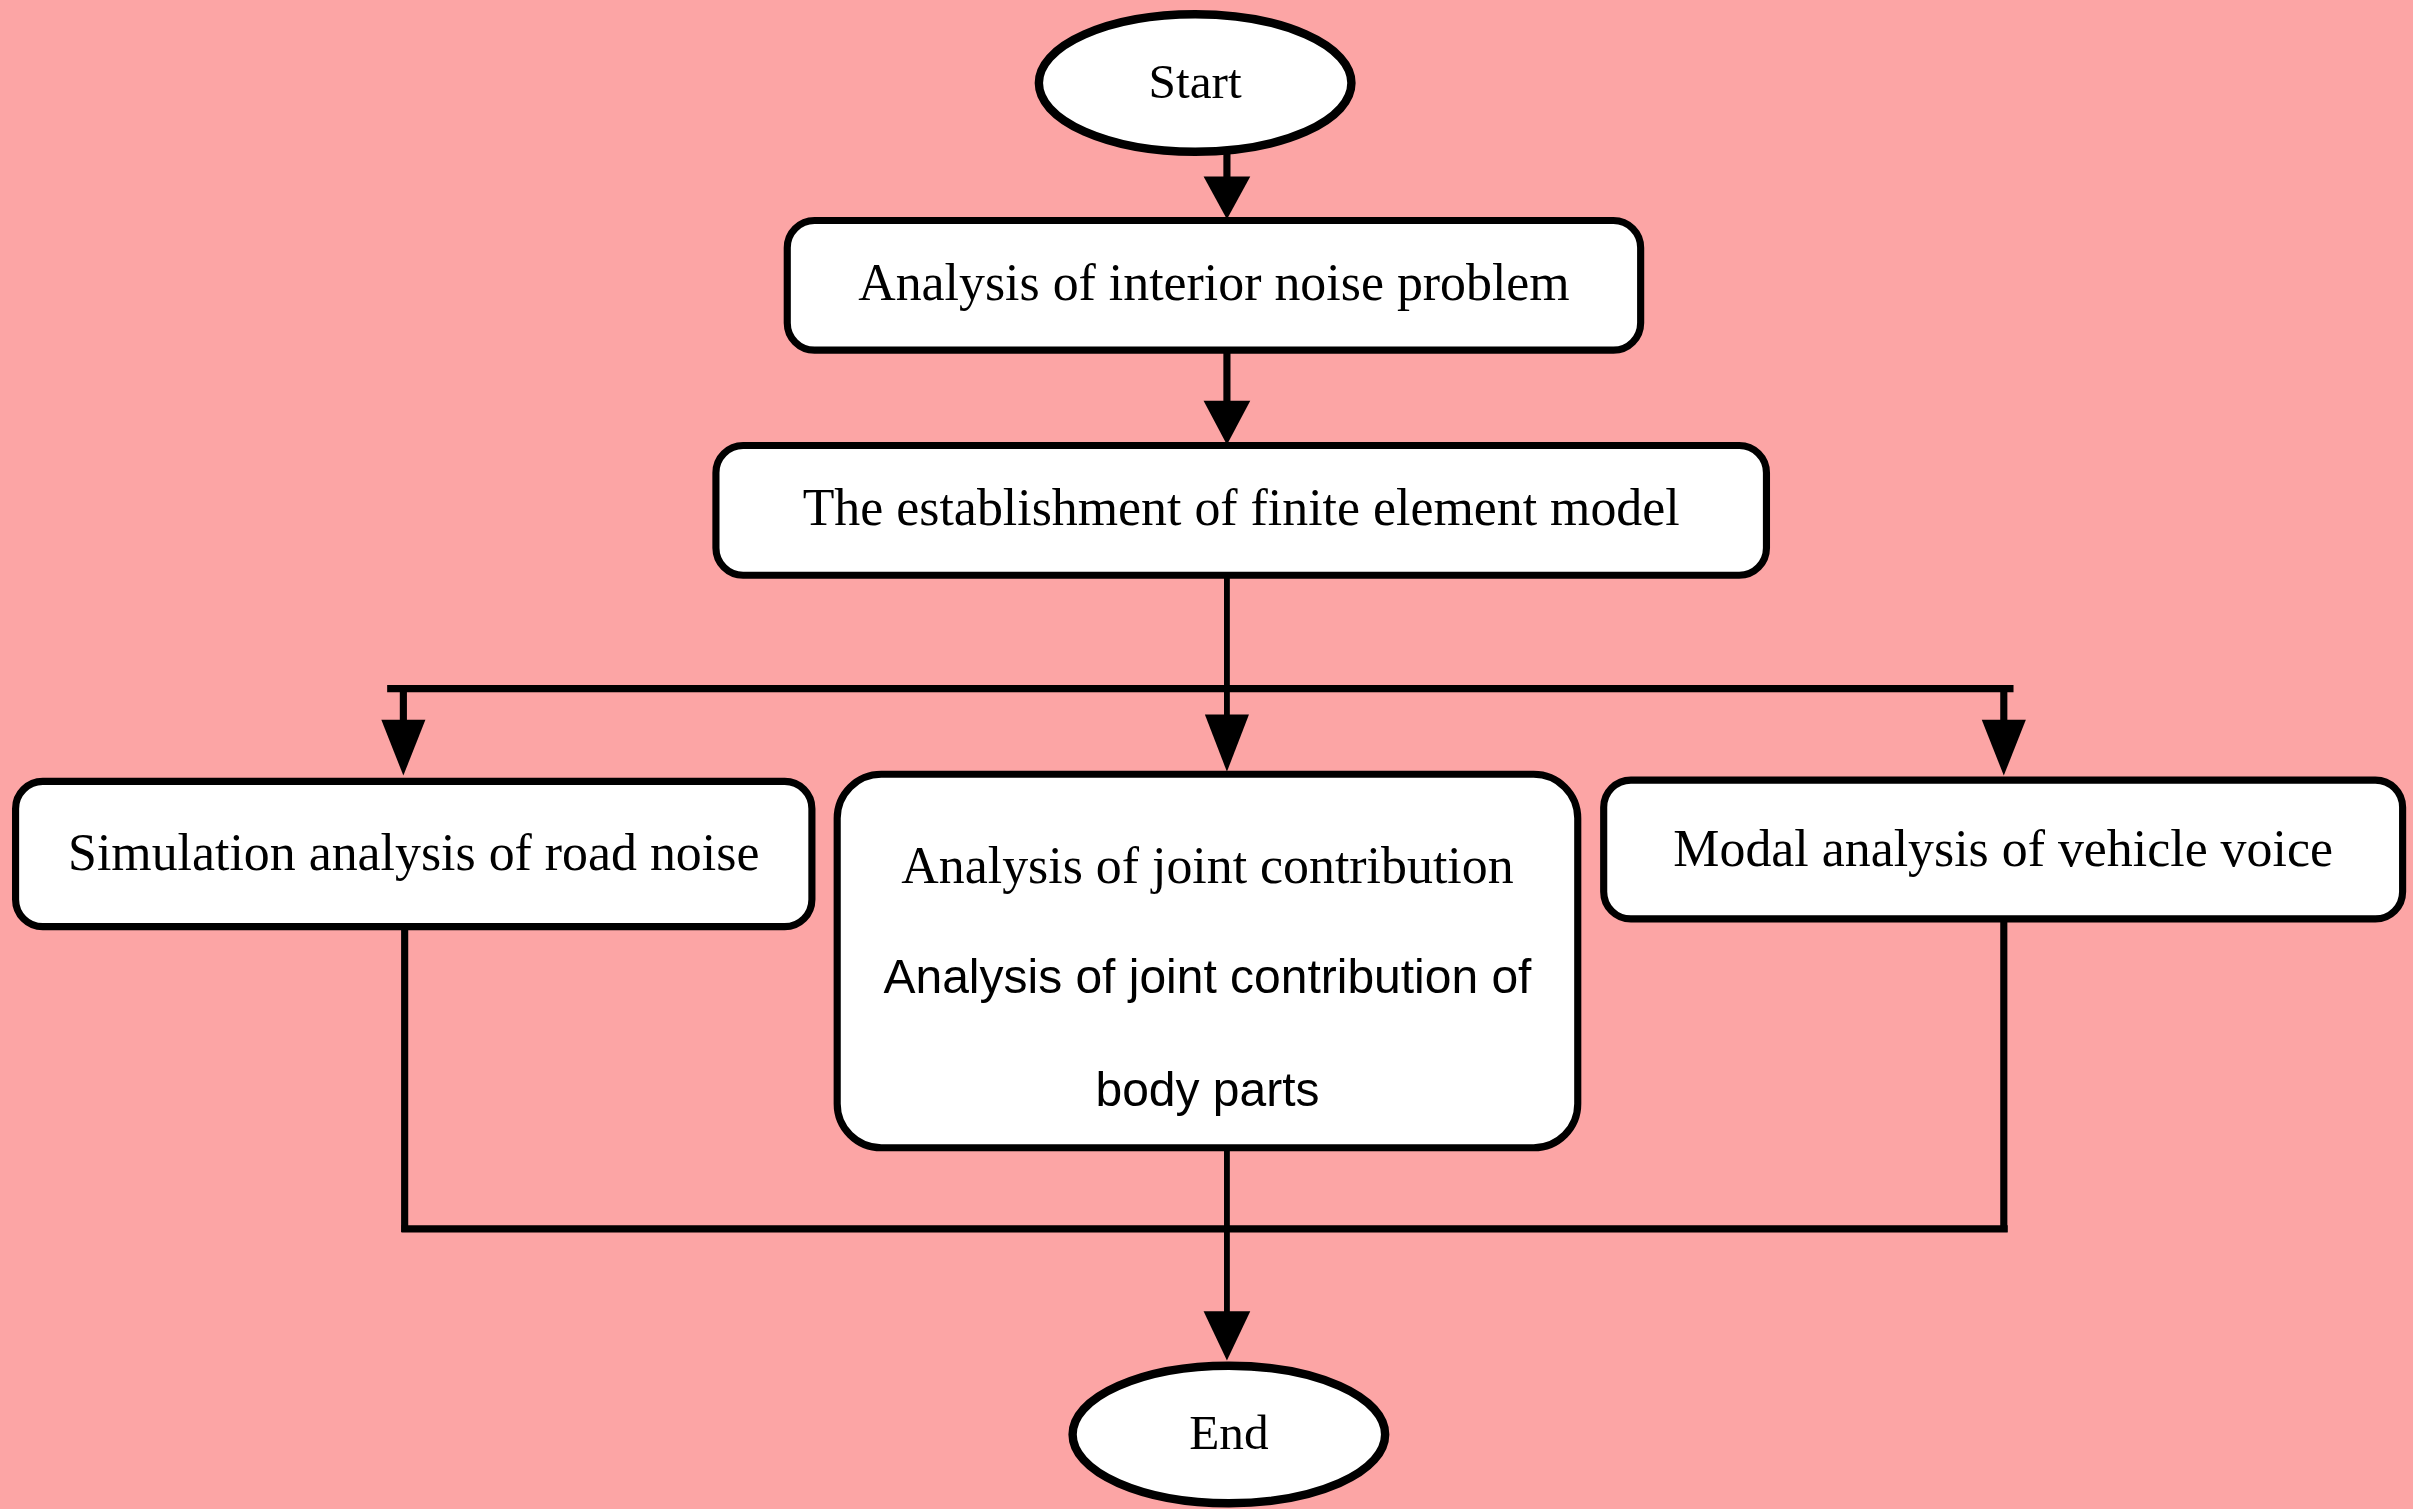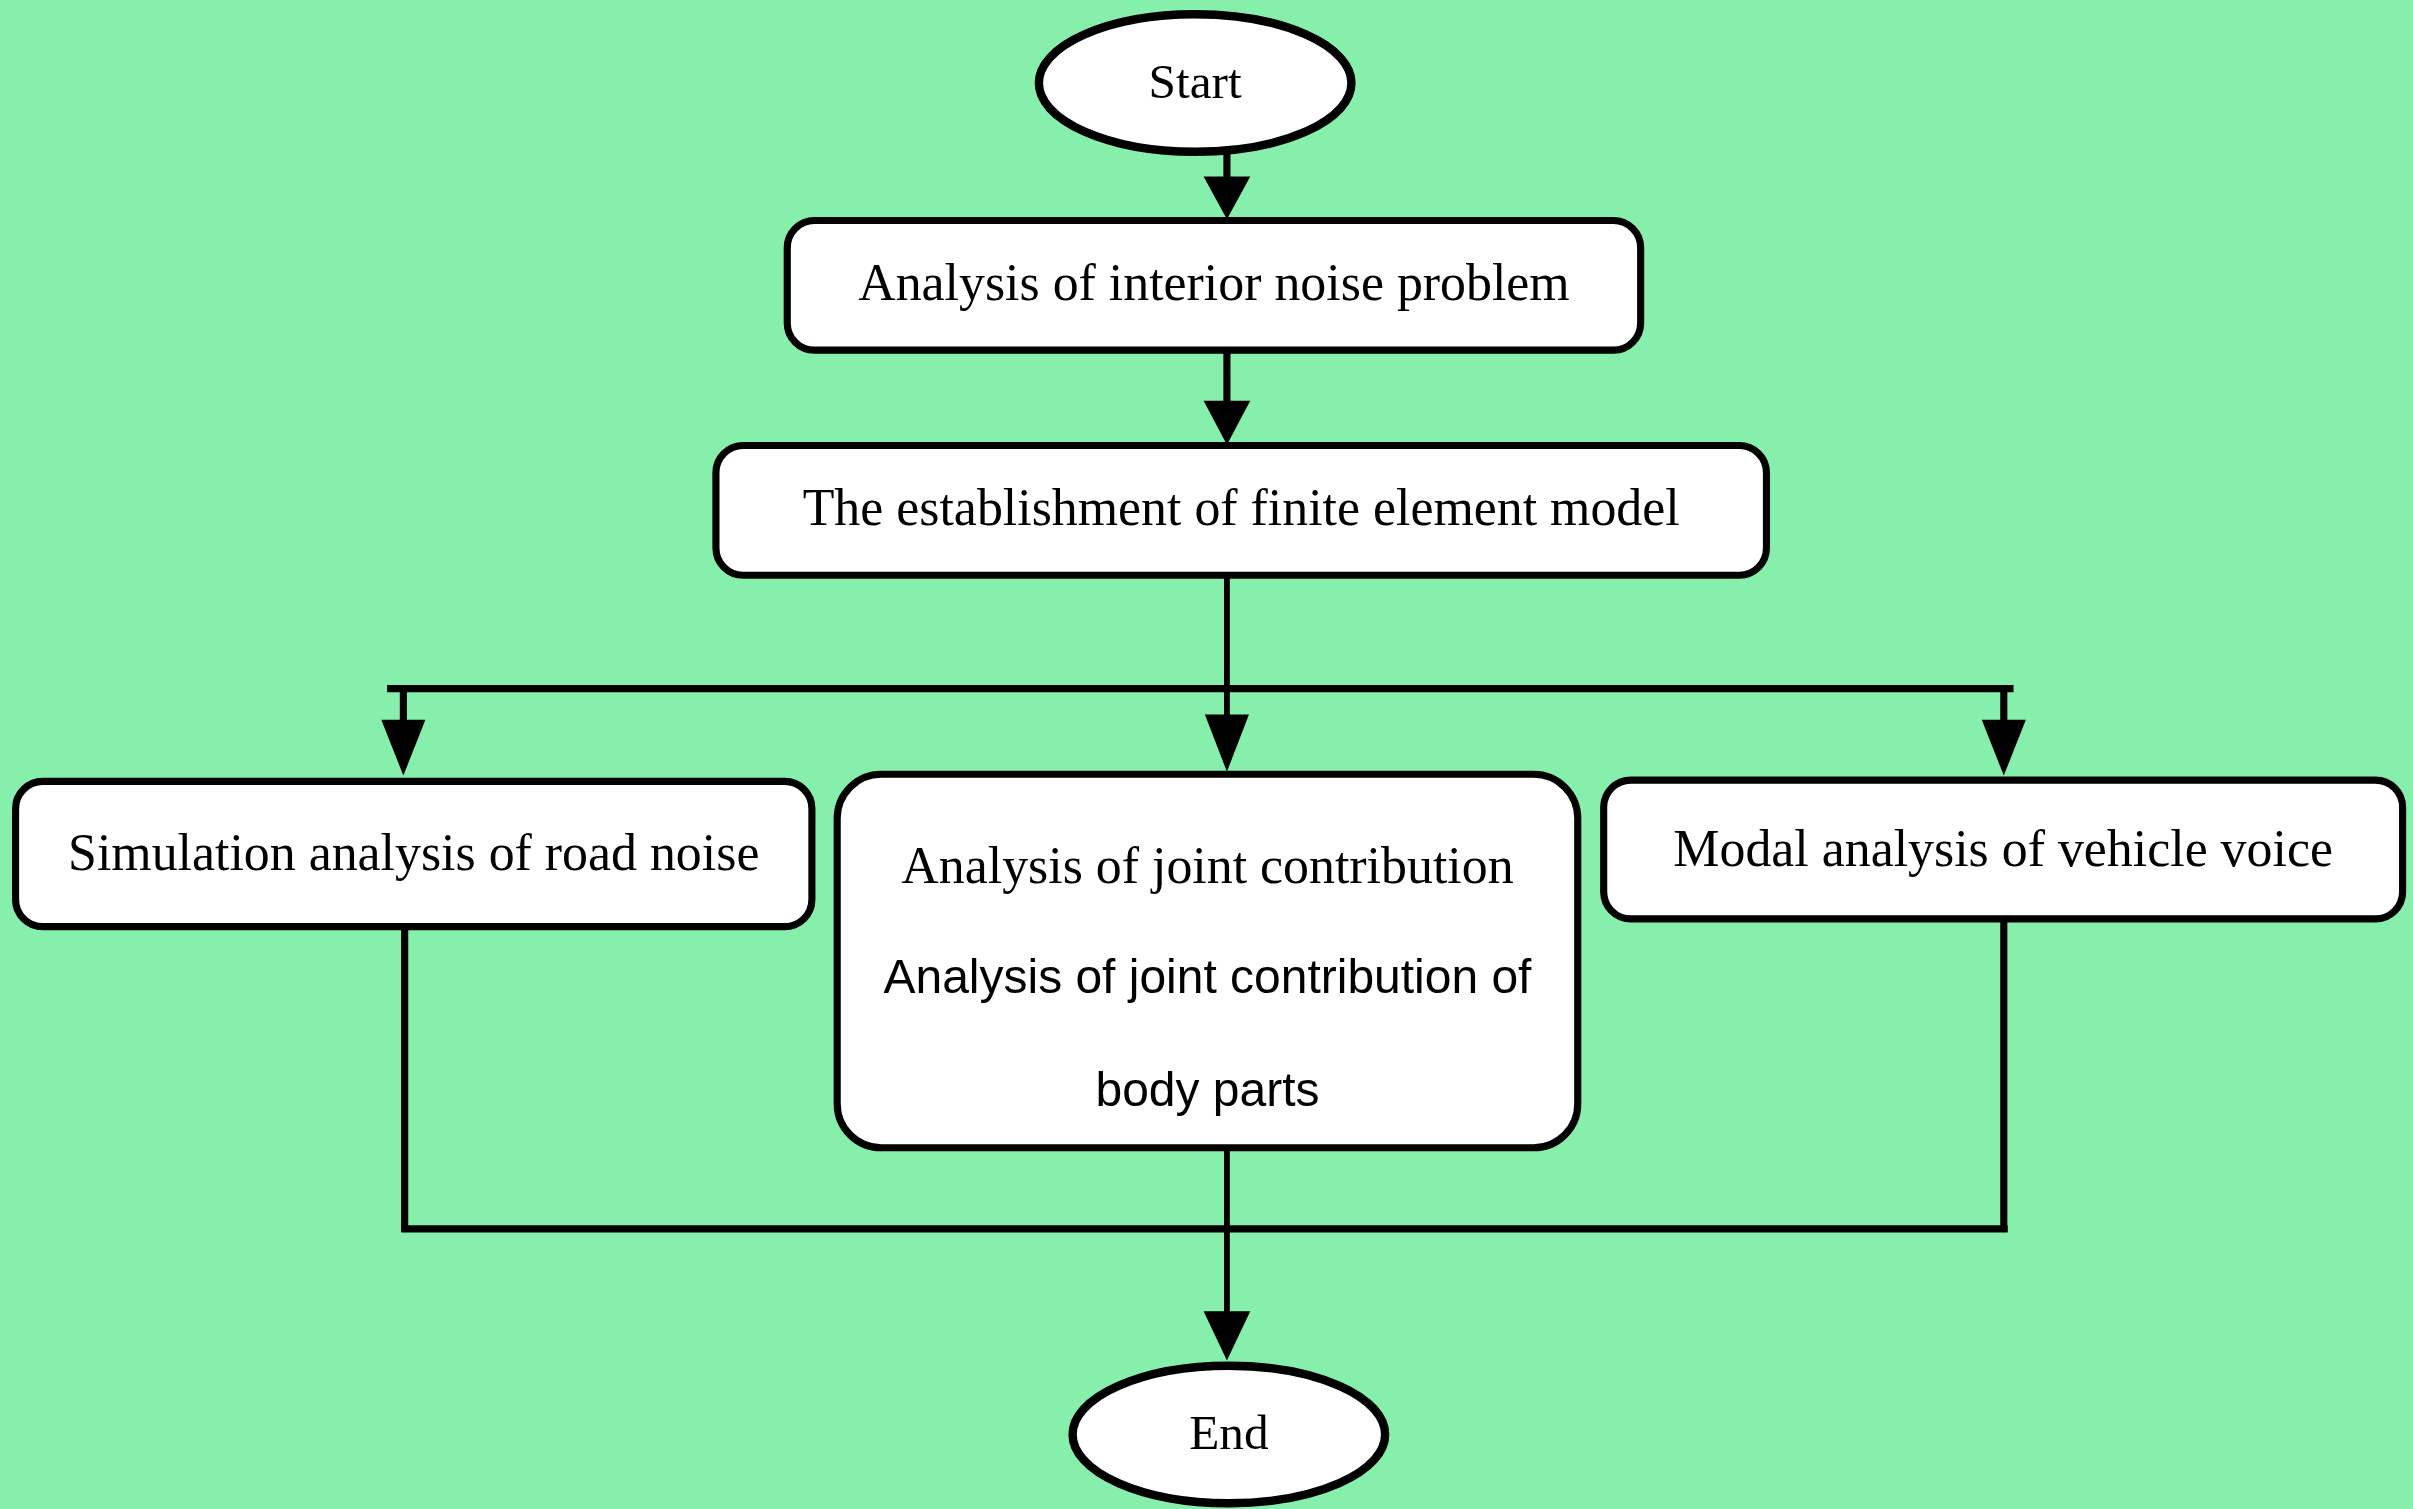--- a/index.html
+++ b/index.html
@@ -2,21 +2,21 @@
 <html style="font-size:10.4px"><head>
 <meta charset="utf-8">
 <title>Flowchart</title>
 <style>
   html,body{margin:0;padding:0;background:#ffffff;}
   body{font-family:"Liberation Serif", serif;}
   #sheet{
     position:relative;
     width:2413px;
     height:1509px;
-    background:#86efac;
+    background:#fca5a5;
     overflow:hidden;
     text-decoration:underline;
   }
   #diagram-svg{
     position:absolute;
     left:0; top:0;
     width:2413px;
     height:1509px;
   }
   .shape-stroke{

